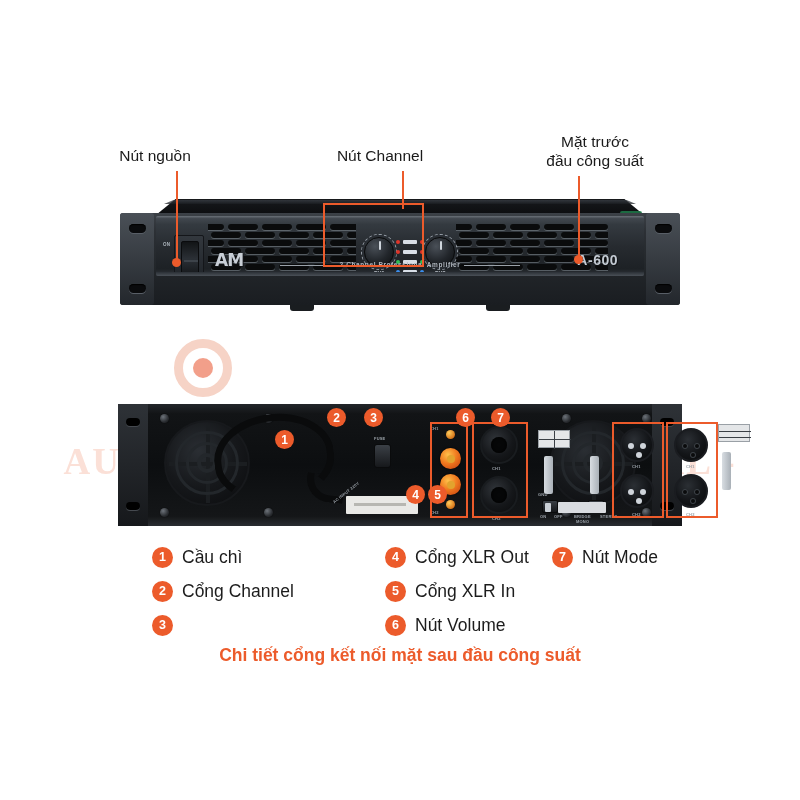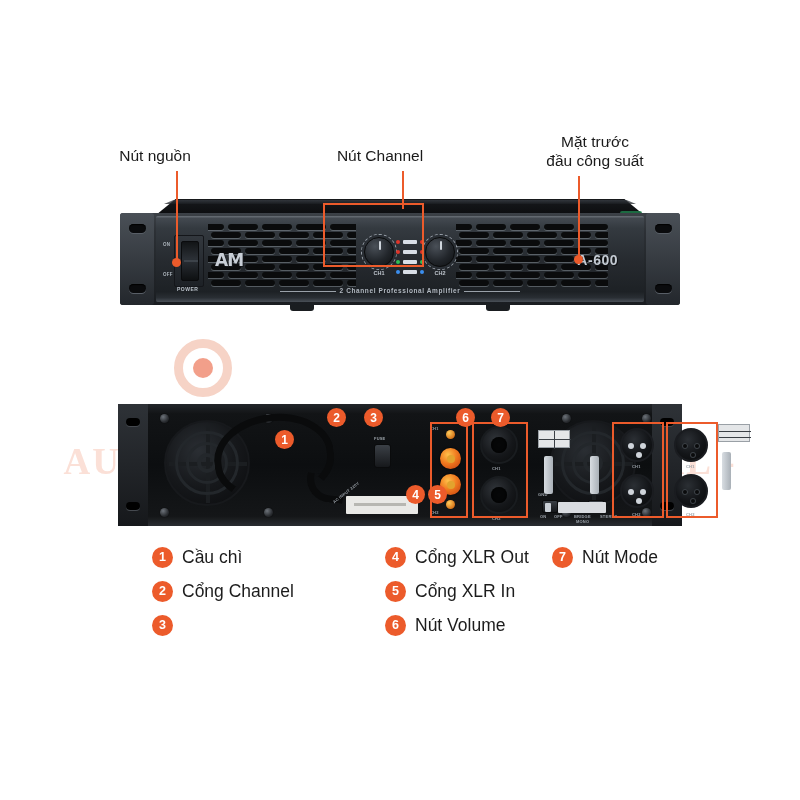--- a/index.html
+++ b/index.html
@@ -89,21 +89,21 @@
   .f-ear.right { right: 0; }
   .slot {
     position: absolute; left: 9px; width: 17px; height: 9px;
     border-radius: 5px;
     background: #0a0b0d;
     box-shadow: inset 0 1px 1px #000, 0 1px 0 #585e66;
   }
   .slot.s1 { top: 11px; }
   .slot.s2 { top: 71px; }
   .f-face {
-    position: absolute; left: 36px; top: 17px; width: 488px; height: 86px;
+    position: absolute; left: 36px; top: 17px; width: 488px; height: 60px;
     background: linear-gradient(180deg,#474d54 0%, #343a40 14%, #272b30 50%, #1d2125 88%, #32373d 100%);
     border-radius: 2px;
     overflow: hidden;
   }
   .f-face:before{
     content:""; position:absolute; left:0; top:0; width:100%; height:3px;
     background: linear-gradient(180deg,#6a7178,#3b4047);
   }
   .f-face:after{
     content:""; position:absolute; left:0; bottom:0; width:100%; height:4px;
@@ -747,13 +747,14 @@
       </div>
     </div>
     <div class="lcol c3">
       <div class="litem">
         <div class="lbadge">7</div>
         <div class="ltext">Nút Mode</div>
       </div>
     </div>
   </div>
 
+  <div id="caption">Chi tiết cổng kết nối mặt sau đầu công suất</div>
 </div>
 
 </body></html>

